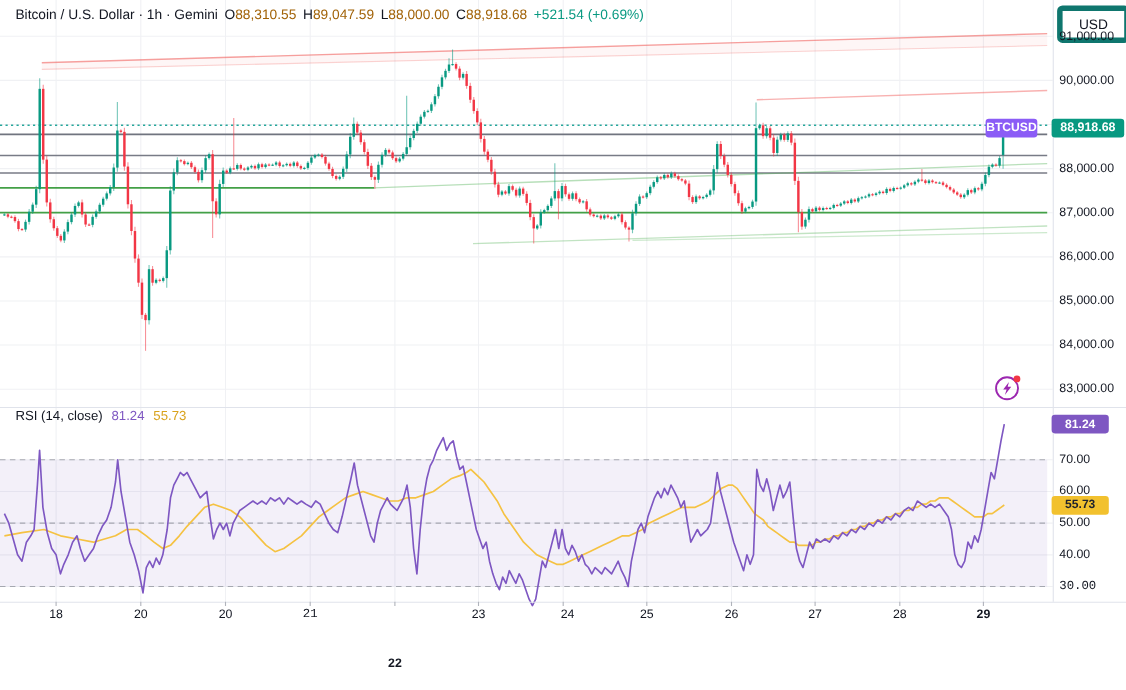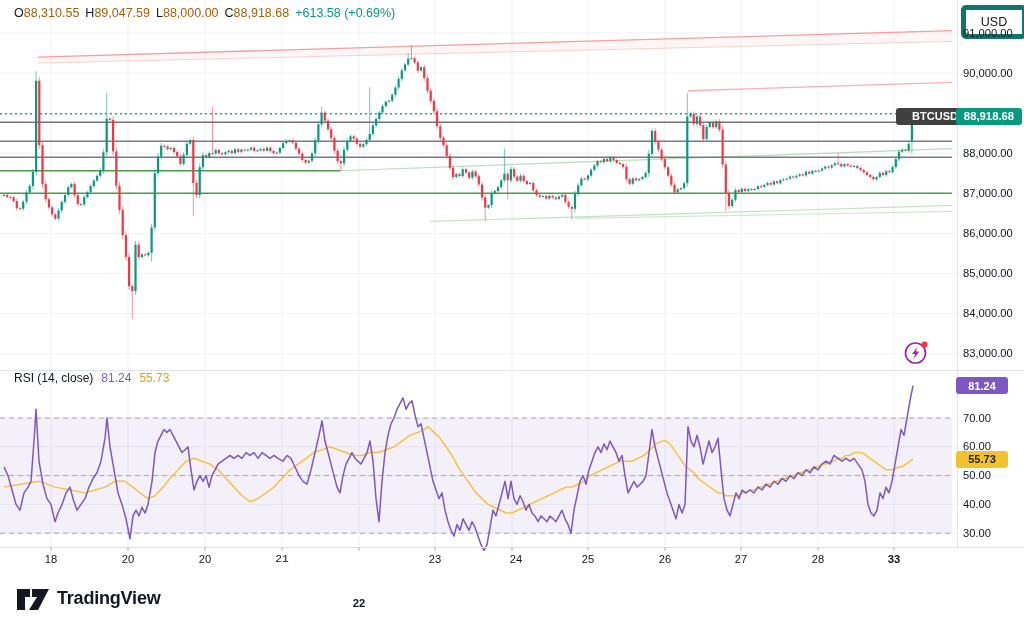--- a/index.html
+++ b/index.html
@@ -16,21 +16,21 @@
   #rsival{color:#7e57c2}
   #rsima{color:#d9a21b}
   #usdbtn{position:absolute;left:961px;top:5px;width:56px;height:24px;border:5px solid #0f766e;
           border-radius:5px;display:flex;align-items:center;justify-content:center;font-size:12.5px;
           background:#fff;cursor:pointer}
   .axlbl{position:absolute;left:963px;font-size:11.2px;color:#131722;line-height:13px}
   .timelbl{position:absolute;font-size:11.2px;transform:translateX(-50%);top:553px}
   .timelbl.bold{font-weight:700}
   .tag{position:absolute;color:#fff;font-size:11px;font-weight:700;height:17px;border-radius:3px;
        display:flex;align-items:center;justify-content:center}
-  #symtag{left:896px;width:78px;background:#404040}
+  #symtag{left:896px;width:47px;background:#8b5cf6}
   #pricetag{left:956px;width:66px;background:#089981;font-size:11.3px}
   #rsitag{left:956px;width:52px;background:#7e57c2}
   #matag{left:956px;width:52px;background:#f2c12e;color:#1e222d}
   #flashicon{position:absolute;left:902px;top:338px;width:28px;height:28px;cursor:pointer}
   #logo{position:absolute;left:16px;top:585px;display:flex;align-items:center;gap:7px;cursor:pointer}
   #logotext{font-size:18px;font-weight:700;letter-spacing:-0.2px;color:#131722}
 </style>
 </head>
 <body>
 
@@ -660,27 +660,28 @@
         <line x1="435" y1="547" x2="435" y2="551" stroke="#b0b3bb" stroke-width="1"></line>
         <line x1="512" y1="547" x2="512" y2="551" stroke="#b0b3bb" stroke-width="1"></line>
         <line x1="588" y1="547" x2="588" y2="551" stroke="#b0b3bb" stroke-width="1"></line>
         <line x1="665" y1="547" x2="665" y2="551" stroke="#b0b3bb" stroke-width="1"></line>
         <line x1="741" y1="547" x2="741" y2="551" stroke="#b0b3bb" stroke-width="1"></line>
         <line x1="818" y1="547" x2="818" y2="551" stroke="#b0b3bb" stroke-width="1"></line>
         <line x1="894" y1="547" x2="894" y2="551" stroke="#b0b3bb" stroke-width="1"></line>
       </svg></div>
 
   <div id="hdr1" class="hdr">
+    <span>Bitcoin / U.S. Dollar · 1h · Gemini</span>
     <span id="ohlc" style="display:flex;gap:6px">
         <span><span class="ohlc-k">O</span><span class="val">88,310.55</span></span>
         <span><span class="ohlc-k">H</span><span class="val">89,047.59</span></span>
         <span><span class="ohlc-k">L</span><span class="val">88,000.00</span></span>
         <span><span class="ohlc-k">C</span><span class="val">88,918.68</span></span>
       </span>
-    <span id="chg">+613.58 (+0.69%)</span>
+    <span id="chg">+521.54 (+0.69%)</span>
   </div>
 
   <div id="rsihdr">
     <span>RSI (14, close)</span>
     <span id="rsival">81.24</span>
     <span id="rsima">55.73</span>
   </div>
 
   <div id="usdbtn">USD</div>
 
@@ -705,37 +706,30 @@
       <div class="axlbl" style="top: 227px;">86,000.00</div>
       <div class="axlbl" style="top: 267.1px;">85,000.00</div>
       <div class="axlbl" style="top: 307.2px;">84,000.00</div>
       <div class="axlbl" style="top: 347.3px;">83,000.00</div>
     </div>
   <div id="rsilabels">
       <div class="axlbl" style="top: 411.5px;">70.00</div>
       <div class="axlbl" style="top: 440.3px;">60.00</div>
       <div class="axlbl" style="top: 469.1px;">50.00</div>
       <div class="axlbl" style="top: 497.9px;">40.00</div>
-      <div class="axlbl" style="top: 526.7px;">30.00</div>
+      <div class="axlbl" style="top: 526.7px; font-family: Liberation Mono, monospace;">30.00</div>
     </div>
   <div id="timelabels">
       <div class="timelbl" style="left: 51px;">18</div>
       <div class="timelbl" style="left: 128px;">20</div>
       <div class="timelbl" style="left: 205px;">20</div>
       <div class="timelbl" style="left: 282px; font-family: Liberation Mono, monospace;">21</div>
       <div class="timelbl bold" style="left: 359px; margin-top: 44px;">22</div>
       <div class="timelbl" style="left: 435px;">23</div>
       <div class="timelbl" style="left: 516px;">24</div>
       <div class="timelbl" style="left: 588px;">25</div>
       <div class="timelbl" style="left: 665px;">26</div>
       <div class="timelbl" style="left: 741px;">27</div>
       <div class="timelbl" style="left: 818px;">28</div>
-      <div class="timelbl bold" style="left: 894px;">33</div>
+      <div class="timelbl bold" style="left: 894px;">29</div>
     </div>
 
-  <div id="logo">
-    <svg width="34" height="26" viewBox="0 0 34 26">
-      <path d="M1 4 h13 v8 h-5 v13 h-8 z" fill="#131722"></path>
-      <path d="M16 4 h17 l-11 21 h-9 l8 -13 h-5 z" fill="#131722"></path>
-    </svg>
-    <span id="logotext">TradingView</span>
-  </div>
 </div>
 
 </body></html>

